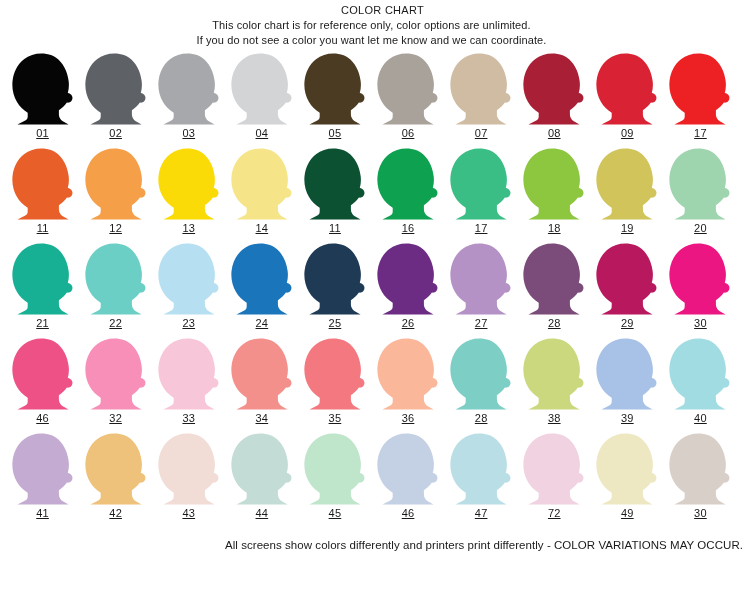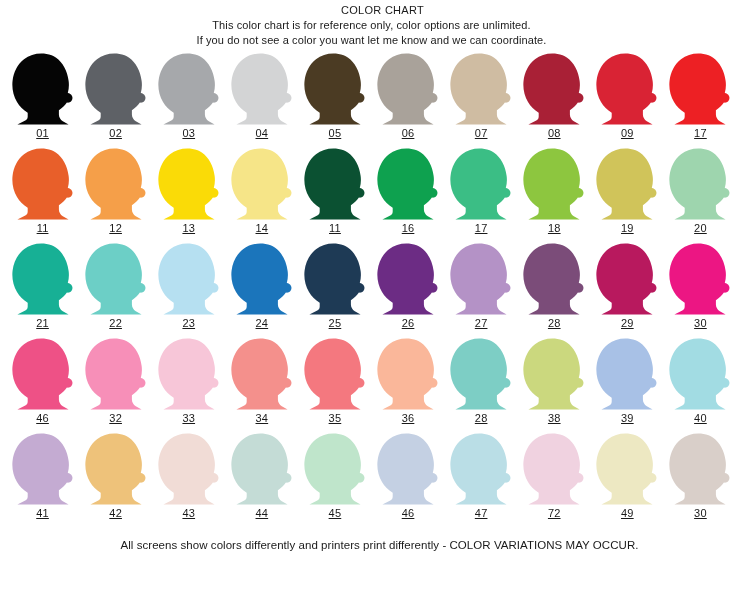--- a/index.html
+++ b/index.html
@@ -69,21 +69,21 @@
     color: #1a1a1a;
     text-decoration: underline;
   }
 
   
   .footer {
     position: absolute;
     left: 16px;
     right: 0;
     top: 538px;
-    text-align: center;
+    text-align: right;
   }
   .footer-line {
     font-size: 11.5px;
     line-height: 15px;
     letter-spacing: 0.05px;
   }
 </style>
 </head>
 <body>
 

